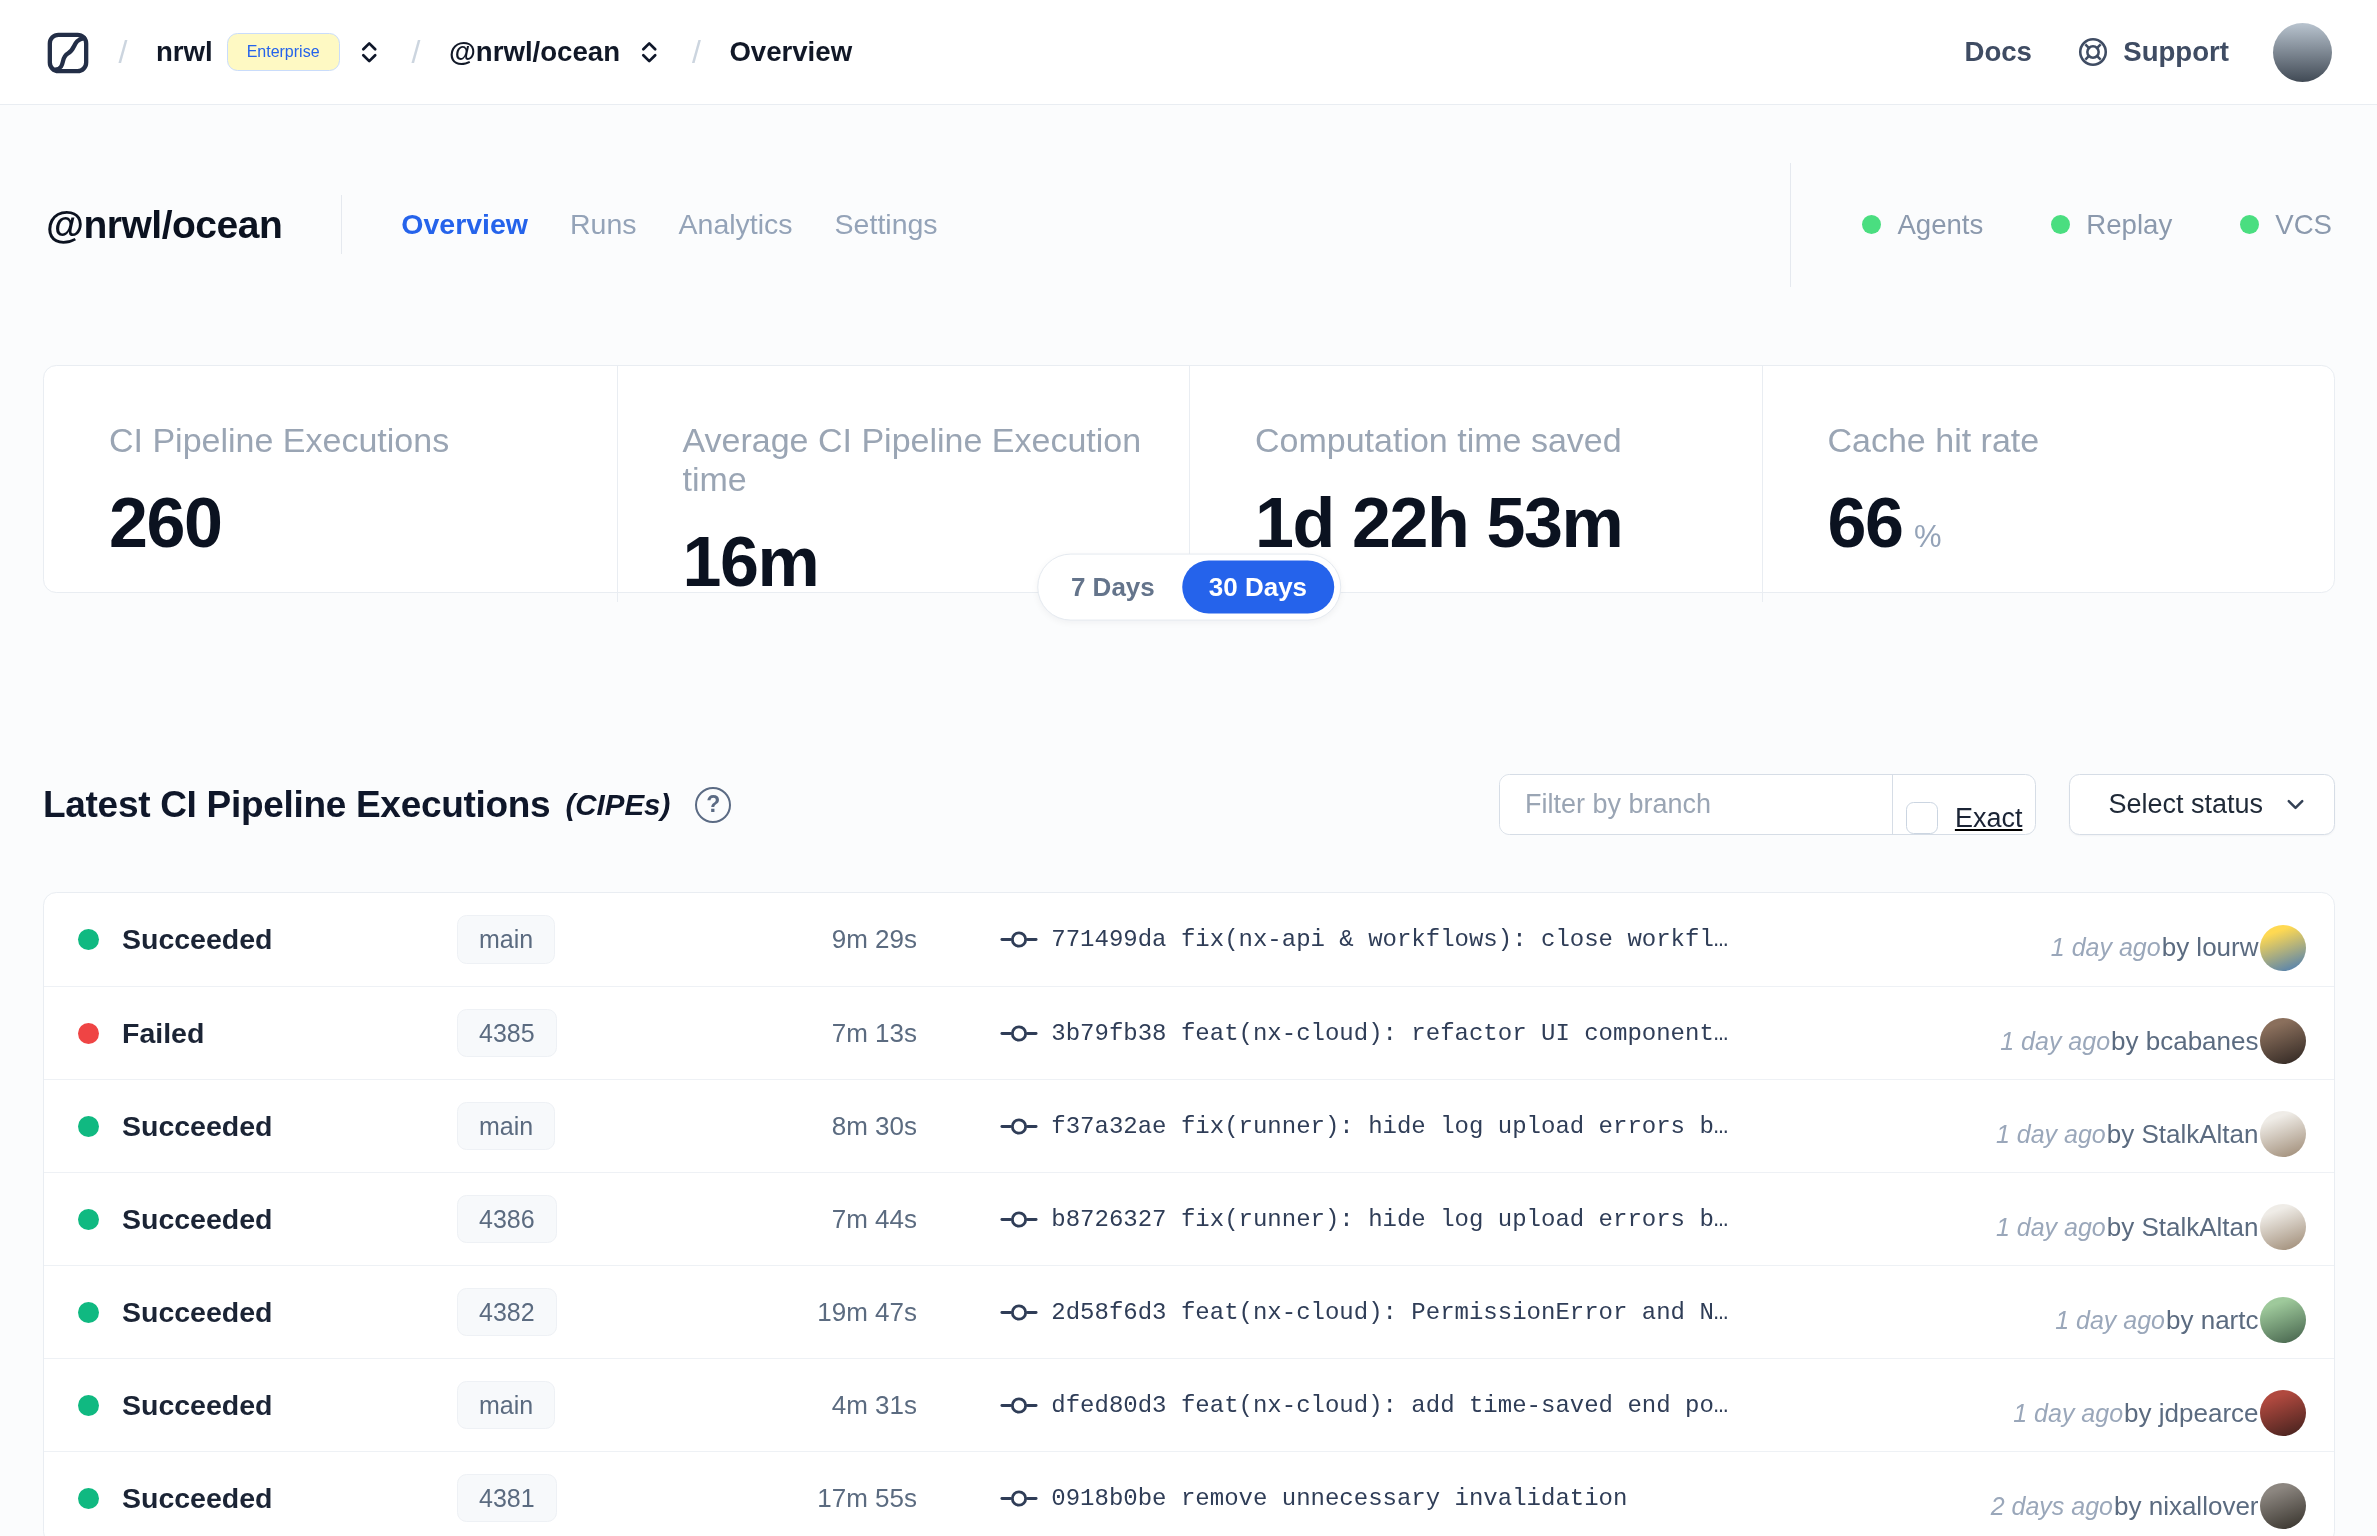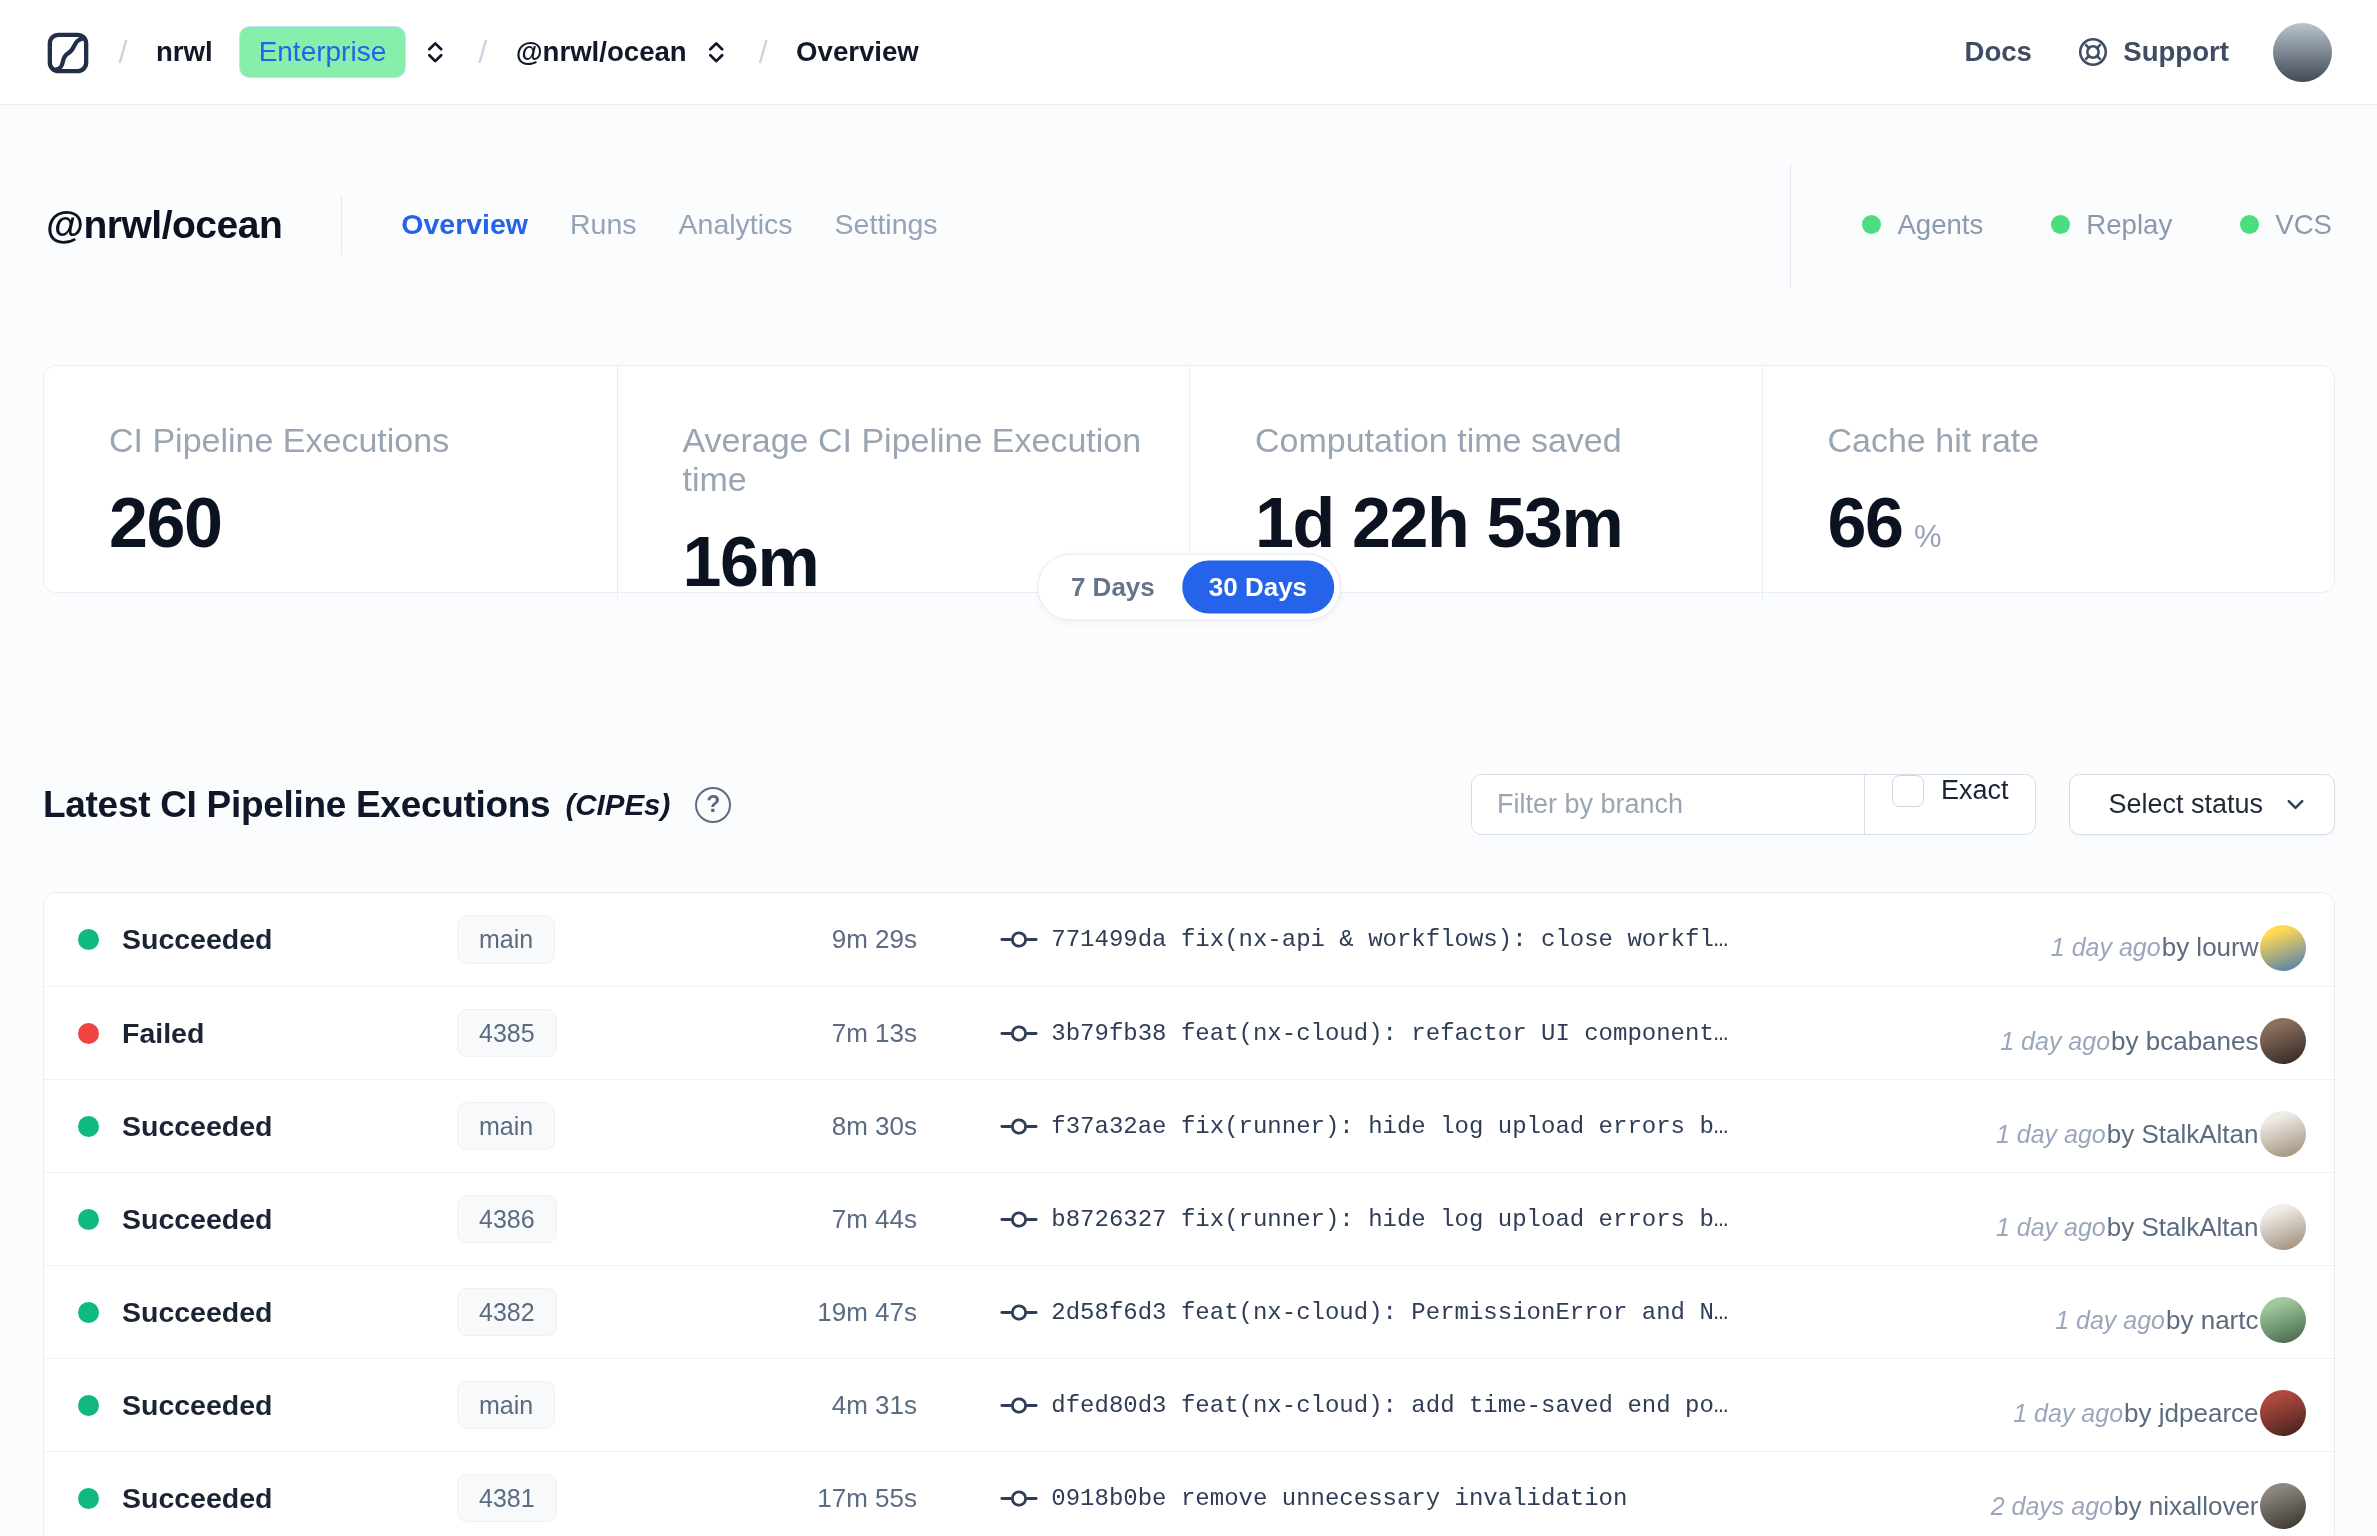--- a/index.html
+++ b/index.html
@@ -6,22 +6,22 @@
   html,body { width:2378px; height:1537px; overflow:hidden; background:#fbfcfd;
               font-family:"Liberation Sans", sans-serif; }
 
   
   .topnav { height:105px; background:#fff; border-bottom:1px solid #e9edf2;
             display:flex; align-items:center; padding:0 46px; }
   .logo-svg { display:block; }
   .crumb-slash { color:#ccd5df; font-size:32px; font-weight:300; margin:0 28.5px; }
   .crumb-name { font-size:27.6px; font-weight:600; color:#111827; }
   .crumb-page { font-size:27.6px; font-weight:600; color:#111827; }
-  .badge-enterprise { margin-left:26px; background:#86efac; border:1px solid #c9dcfb;
-            color:#2563eb; font-size:28px; font-weight:500; padding:8.6px 19px; border-radius:10.5px; }
+  .badge-enterprise { margin-left:14px; background:#fef9c3; border:1px solid #c9dcfb;
+            color:#2563eb; font-size:16px; font-weight:500; padding:8.6px 19px; border-radius:10.5px; }
   .updown { margin-left:15px; display:inline-flex; }
   .nav-right { margin-left:auto; display:flex; align-items:center; gap:44px; }
   .nav-link { font-size:27.6px; font-weight:600; color:#3f4c63; display:flex; align-items:center; gap:13.3px; cursor:pointer; }
   .avatar { border-radius:50%; }
   .avatar-nav { width:59px; height:59px; }
 
   
   .page-header { display:flex; align-items:center; padding:0 46px; margin-top:72px; height:95px; }
   .workspace-title { font-size:39px; font-weight:700; color:#0b1220; letter-spacing:-0.5px; }
   .vdiv { width:1px; height:59px; background:#e5e9ef; margin:0 59px 0 59px; }
@@ -59,21 +59,21 @@
   .section-suffix { font-size:29.5px; font-weight:600; font-style:italic; color:#0f172a; margin-left:15px; }
   .help-icon { width:36px; height:36px; border:2.4px solid #5b6b84; border-radius:50%;
            color:#5b6b84; font-size:23px; font-weight:700; display:flex; align-items:center;
            justify-content:center; margin-left:25px; cursor:pointer; }
   .section-controls { margin-left:auto; display:flex; align-items:center; gap:33px; }
   .filter-group { display:flex; align-items:stretch; background:#fff; border:1px solid #d6dde6;
            border-radius:10.5px; height:61px; overflow:hidden; }
   .filter-input { border:none; outline:none; width:392px; padding:0 25px; font-size:27px;
            color:#1f2937; font-family:"Liberation Sans", sans-serif; }
   .filter-input::placeholder { color:#9aa5b4; }
-  .exact-wrap { border-left:1px solid #d6dde6; display:flex; align-items:flex-start; gap:17px; padding:0 27px; }
+  .exact-wrap { border-left:1px solid #d6dde6; display:flex; align-items:flex-end; gap:17px; padding:0 13px;text-decoration:underline; }
   .checkbox { width:32px; height:32px; border:1.9px solid #cbd5e1; border-radius:7.6px; background:#fff; cursor:pointer; }
   .exact-label { font-size:27px; font-weight:500; color:#1b2435; }
   .status-select { display:flex; align-items:center; gap:19px; background:#fff; border:1px solid #d6dde6;
            border-radius:10.5px; height:61px; padding:0 25px 0 38px; cursor:pointer;
            box-shadow:0 1px 1.9px rgba(15,23,42,.04); }
   .status-select-label { font-size:27px; font-weight:400; color:#1f2937; }
 
   
   .table-card { margin:57px 43px 0 43px; background:#fff; border:1px solid #e9edf2;
            border-radius:13.3px; overflow:hidden; }

